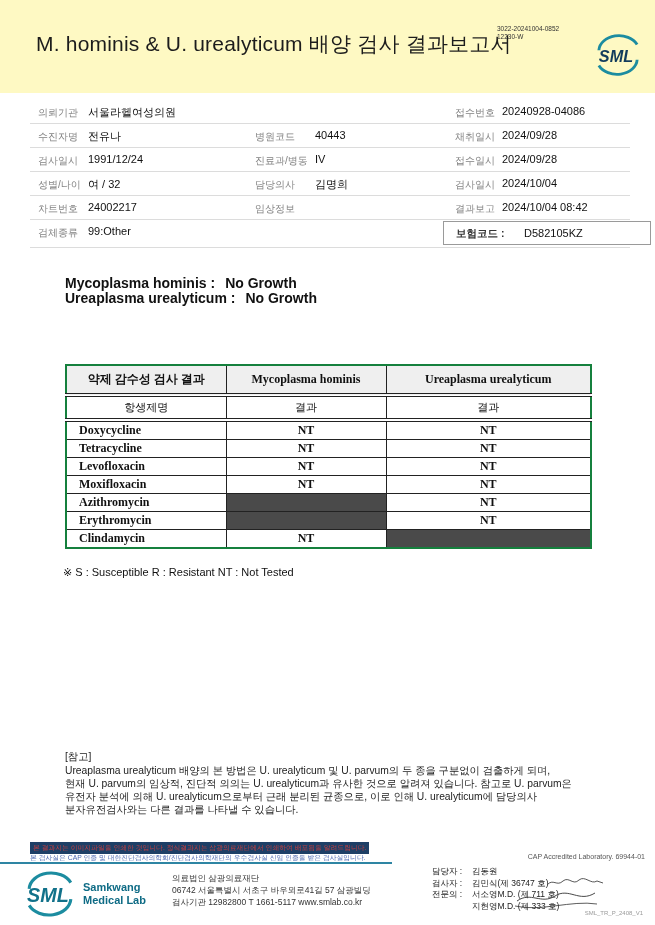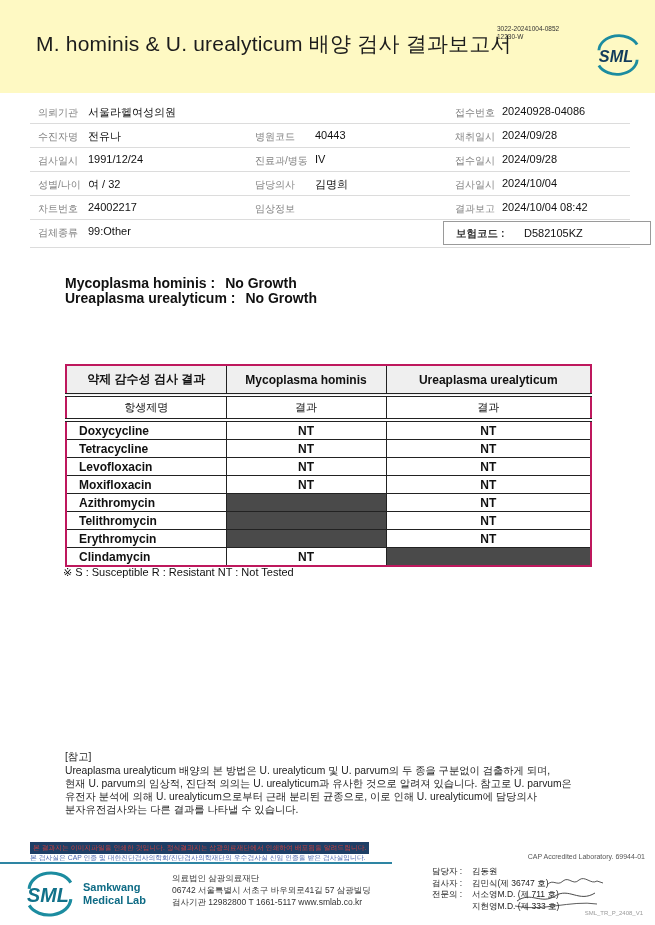--- a/index.html
+++ b/index.html
@@ -23,21 +23,21 @@
   .insbox .blab{position:absolute;left:12px;top:5px;font-size:10.5px;font-weight:700;color:#333;}
   .insbox .bval{position:absolute;left:72px;top:5px;font-size:11px;color:#111;padding-left:8px;}
 
   
   .culture{position:absolute;left:65px;top:276px;}
   .c-head{font-size:11.5px;font-weight:700;margin-bottom:12px;}
   .c-line{font-size:14px;font-weight:700;line-height:15px;white-space:nowrap;}
   .c-line .res{margin-left:10px;}
 
   
-  table.sus{position:absolute;left:65px;top:364px;border-collapse:collapse;table-layout:fixed;border:2px solid #be185d;}
+  table.sus{position:absolute;left:65px;top:364px;border-collapse:collapse;table-layout:fixed;border:2px solid #15803d;font-family:Liberation Serif, serif;}
   .sus th,.sus td{border:1px solid #222;padding:0;}
   .sus tr.h1 th{height:27px;background:#efefef;font-size:12px;font-weight:700;}
   .sus tr.h1 th,.sus tr.h2 th{border-bottom:4px double #222;}
   .sus tr.h2 th{height:21px;font-size:11px;font-weight:400;}
   .sus tbody td{height:17px;font-size:12px;font-weight:700;text-align:center;}
   .sus td.drug{text-align:left;padding-left:12px;}
   .sus td.dark{background:#4a4a4a;}
   .legend{position:absolute;left:63px;top:566px;font-size:11px;color:#111;white-space:nowrap;}
 
   
@@ -175,25 +175,20 @@
         <td class="drug">Moxifloxacin</td>
         <td>NT</td>
         <td>NT</td>
       </tr>
       <tr>
         <td class="drug">Azithromycin</td>
         <td class="dark"></td>
         <td>NT</td>
       </tr>
       <tr>
-        <td class="drug">Telithromycin</td>
-        <td class="dark"></td>
-        <td>NT</td>
-      </tr>
-      <tr>
         <td class="drug">Erythromycin</td>
         <td class="dark"></td>
         <td>NT</td>
       </tr>
       <tr>
         <td class="drug">Clindamycin</td>
         <td>NT</td>
         <td class="dark"></td>
       </tr>
     </tbody>

